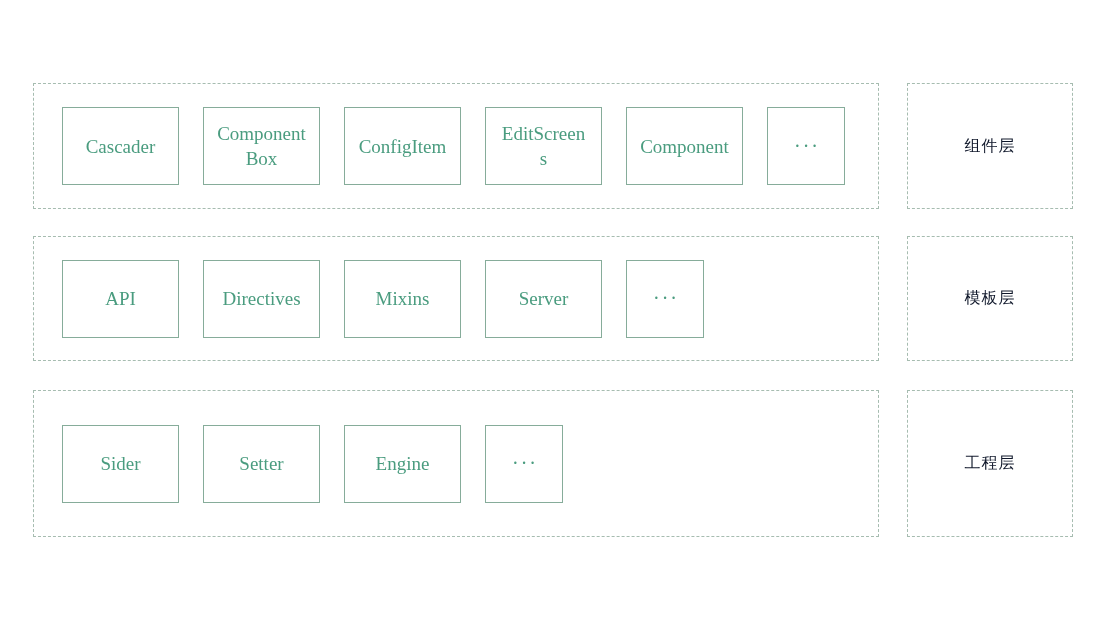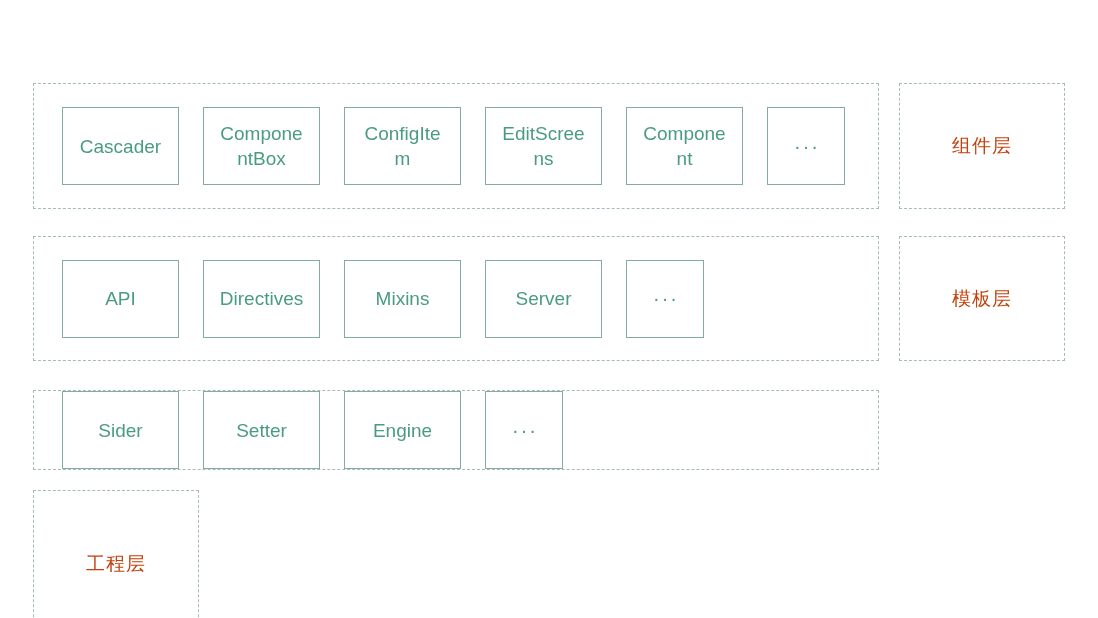--- a/index.html
+++ b/index.html
@@ -18,24 +18,25 @@
     background: #ffffff;
   }
   .diagram {
     position: absolute;
     left: 33px;
     top: 83px;
     width: 1032px;
   }
   .row {
     display: flex;
-    gap: 20px;
+    gap: 28px;
+    font-family: Liberation Serif, serif;
   }
   .row + .row { margin-top: 27px; }
-  .row.r3 { margin-top: 29px; flex-direction: column; }
+  .row.r3 { margin-top: 29px; }
   .row.r1, .row.r1 .label-box { height: 126px; }
   .row.r2, .row.r2 .label-box { height: 125px; }
   .row.r3, .row.r3 .label-box { height: 147px; }
   .items-panel {
     box-sizing: border-box;
     width: 846px;
     border: 1px dashed #a6bcb0;
     display: flex;
     align-items: center;
     gap: 24px;
@@ -75,22 +76,22 @@
     padding-left: 2px;
   }
   .label-box {
     box-sizing: border-box;
     flex: none;
     width: 166px;
     border: 1px dashed #a6bcb0;
     display: flex;
     align-items: center;
     justify-content: center;
-    color: #c2410c;
-    font-size: 19px;
+    color: #0f172a;
+    font-size: 16px;
     letter-spacing: 1px;
   }
 </style>
 </head>
 <body>
 
 <div class="canvas">
   <div class="diagram">
 
     <div class="row r1">

